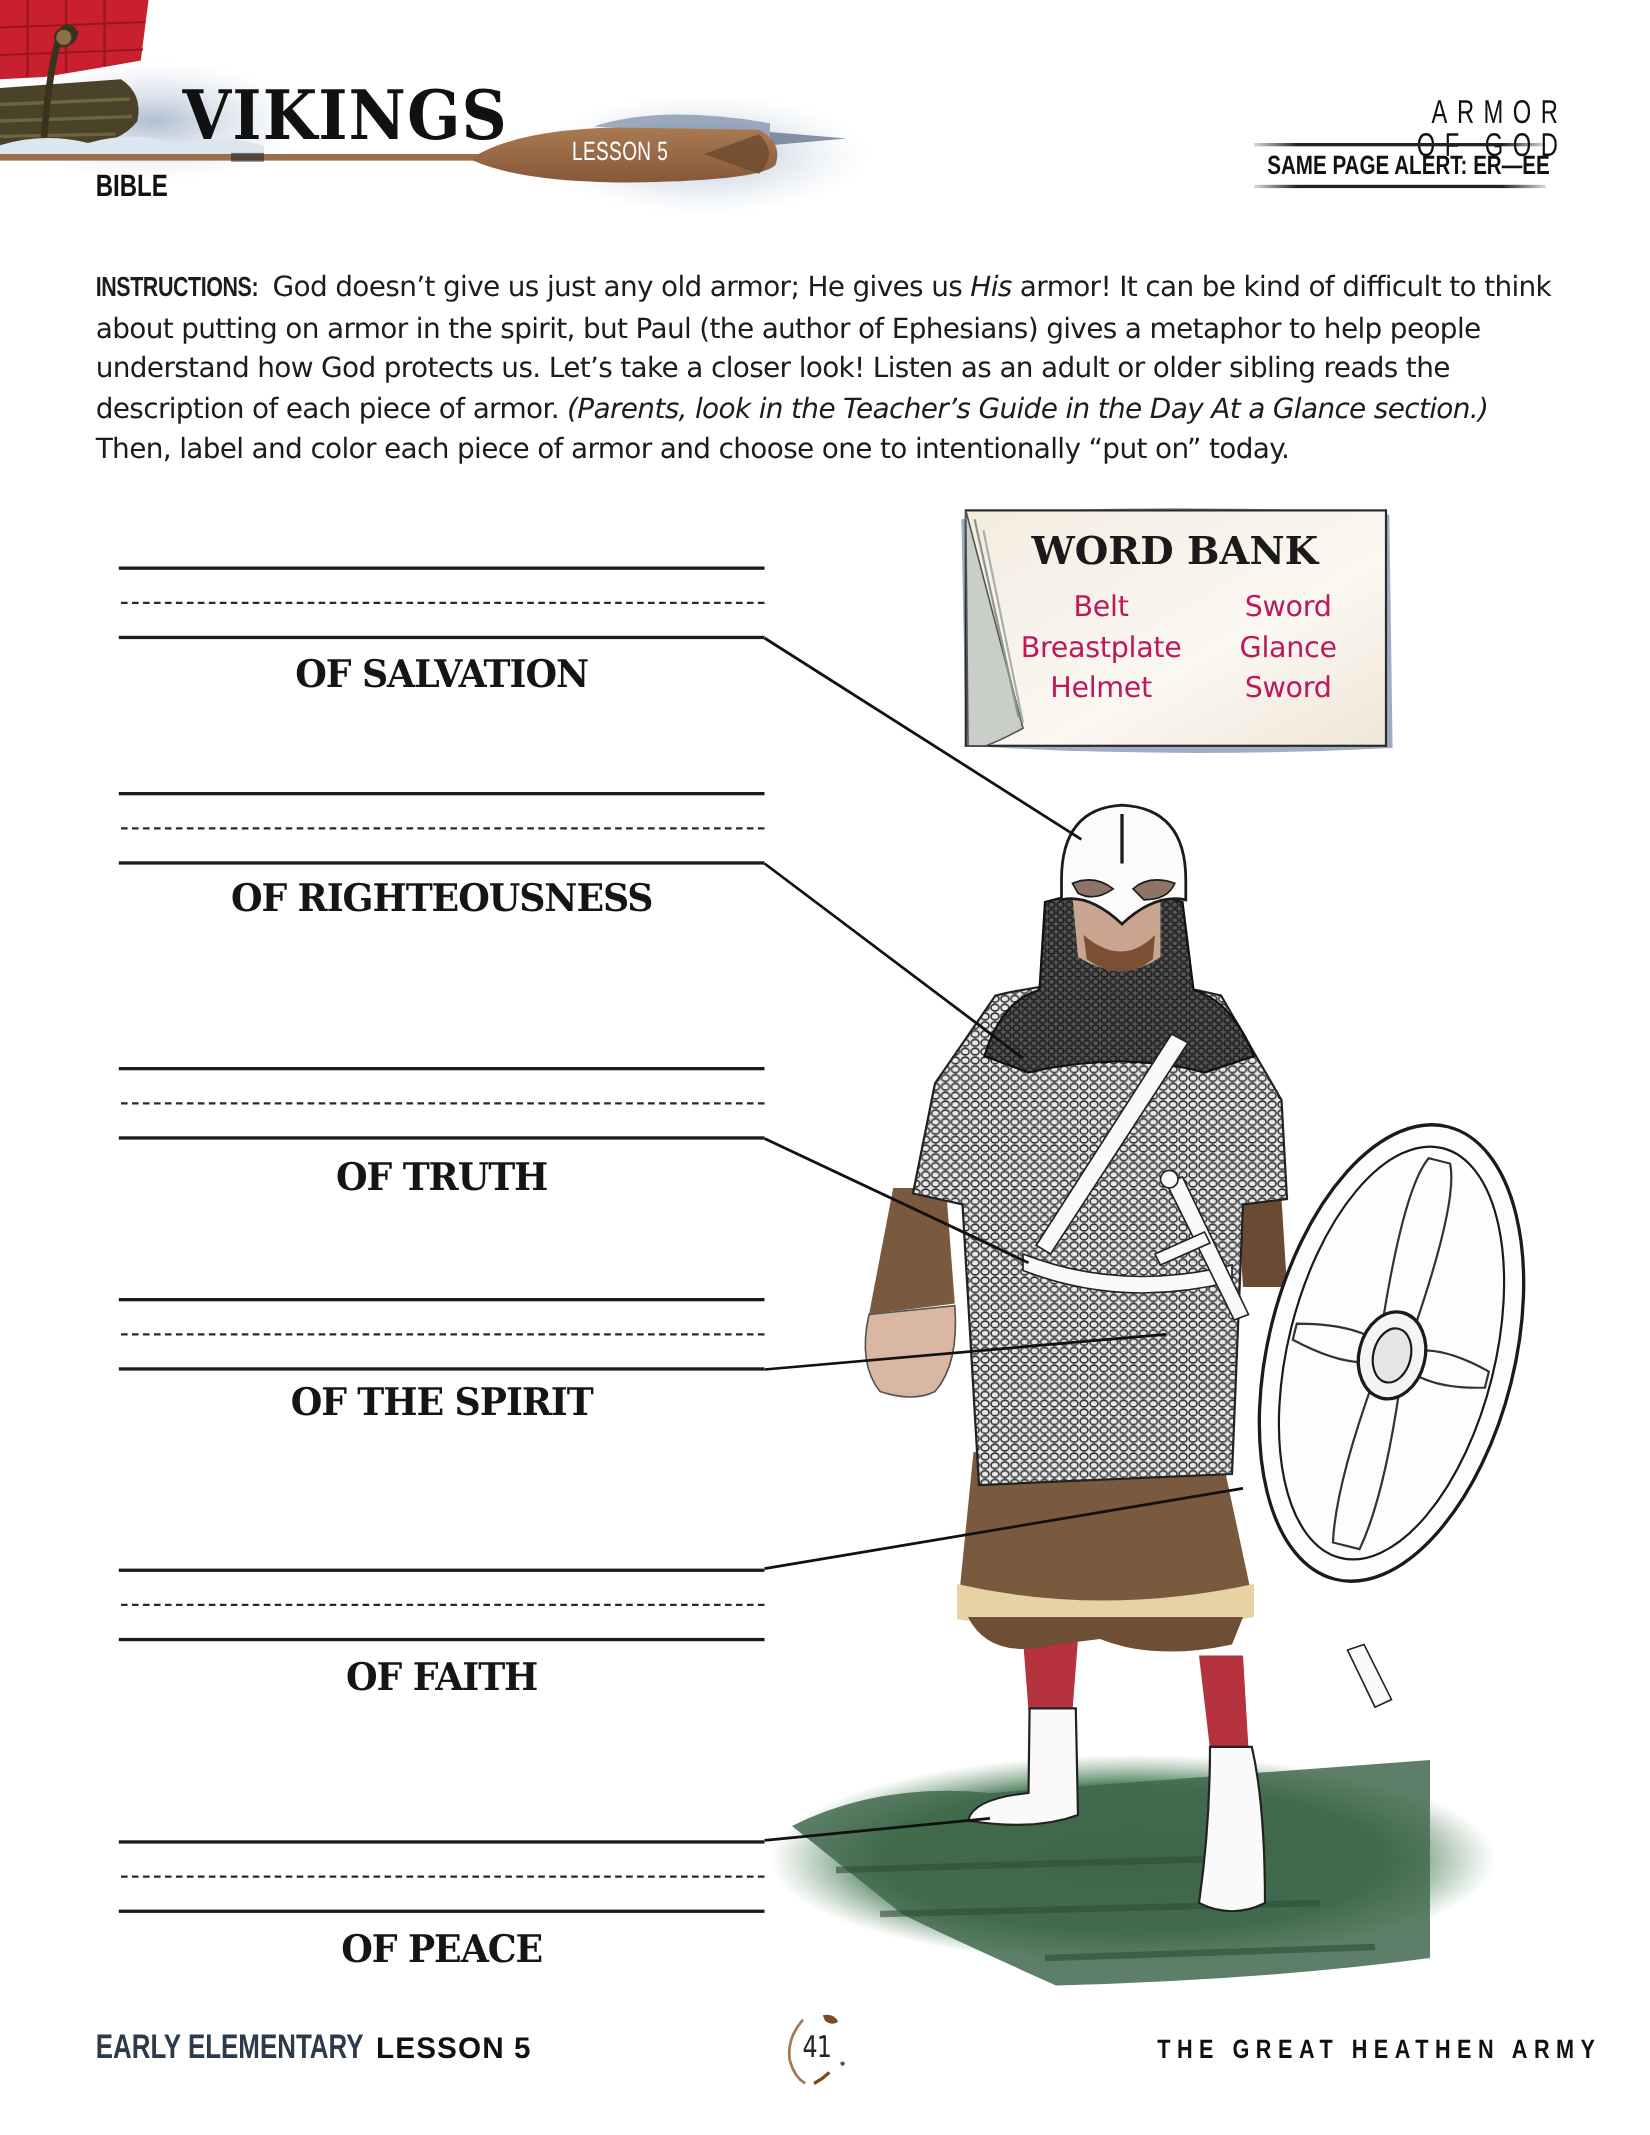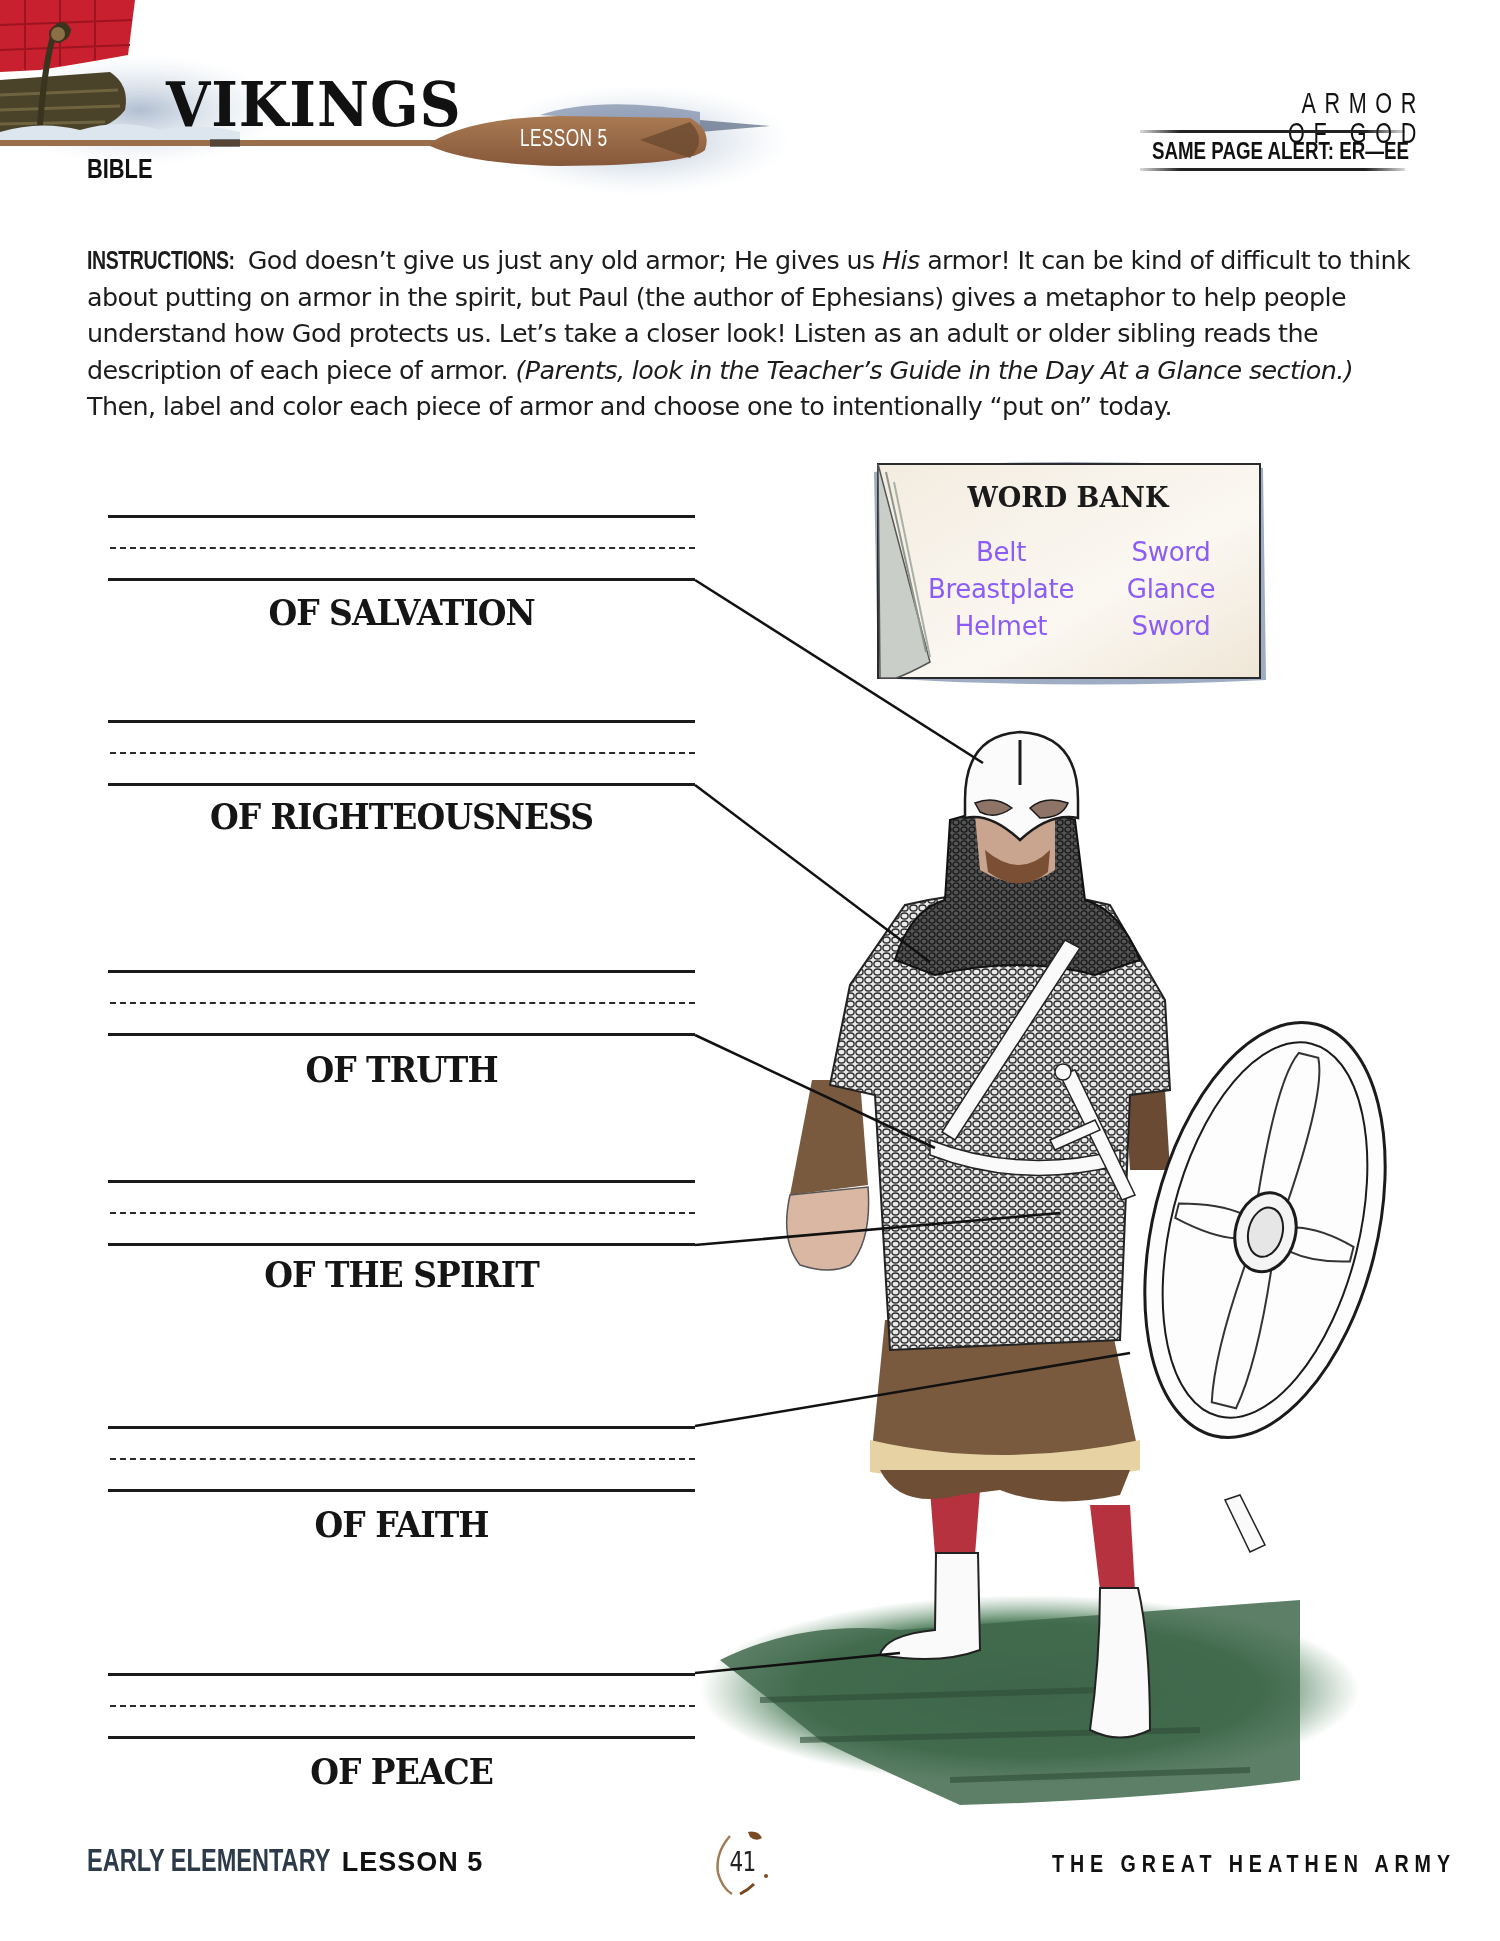--- a/index.html
+++ b/index.html
@@ -37,23 +37,23 @@
   .blank .dash { position:absolute; left:2px; width:585px; height:0; border-top:2.5px dashed #2a2a2a;
          background:none; }
   .blank .label { position:absolute; left:0; width:587px; text-align:center; font-family:"DejaVu Serif", serif;
          font-weight:bold; font-size:33px; color:#151515; transform:scaleY(1.05); letter-spacing:-1px; line-height:1; }
 
   .connectors { position:absolute; left:0; top:0; width:1500px; height:1941px; pointer-events:none; }
 
   
   .wordbank { position:absolute; left:868px; top:452px; width:400px; height:240px; }
   .wordbank .title { position:absolute; left:0; width:400px; top:32px; text-align:center;
-         font-family:"DejaVu Serif", serif; font-weight:bold; font-size:27px; color:#1a1a1a; line-height:1; }
+         font-family:"DejaVu Serif", serif; font-weight:bold; font-size:35px; color:#1a1a1a; line-height:1; }
   .wordbank .col { position:absolute; top:82px; text-align:center; font-family:"DejaVu Sans", sans-serif;
-         font-size:26px; line-height:37px; color:#8b5cf6; font-weight:normal; letter-spacing:-0.3px; }
+         font-size:26px; line-height:37px; color:#be185d; font-weight:normal; letter-spacing:-0.3px; }
   .wordbank .col.left { left:48px; width:170px; }
   .wordbank .col.right { left:228px; width:150px; }
 
   
   .footer-left { position:absolute; left:87px; top:1845px; white-space:nowrap; line-height:1; }
   .footer-grade { display:inline-block; font-weight:bold; font-size:31px; color:#2c3a4a;
          transform:scaleX(0.76); transform-origin:left center; margin-right:-70px; }
   .footer-lesson { display:inline-block; font-weight:bold; font-size:27px; color:#111; letter-spacing:1px; }
   .page-num { position:absolute; left:710px; top:1828px; width:65px; height:72px; }
   .page-num span { position:absolute; left:0; width:65px; top:20px; text-align:center; font-size:27px;

